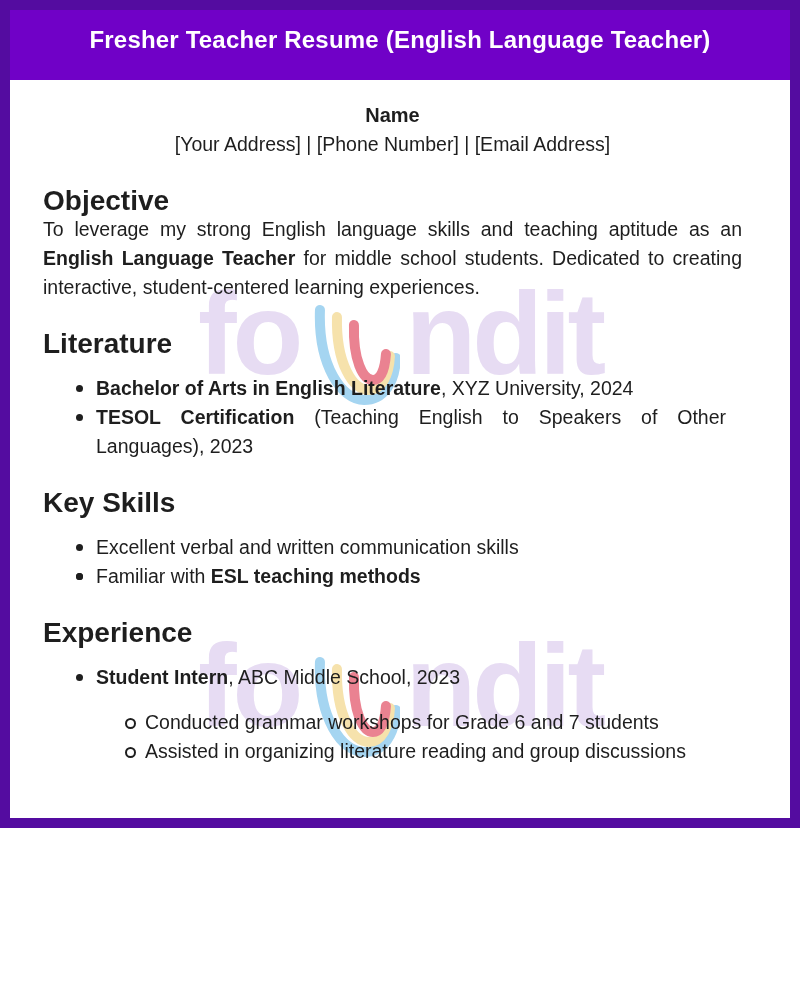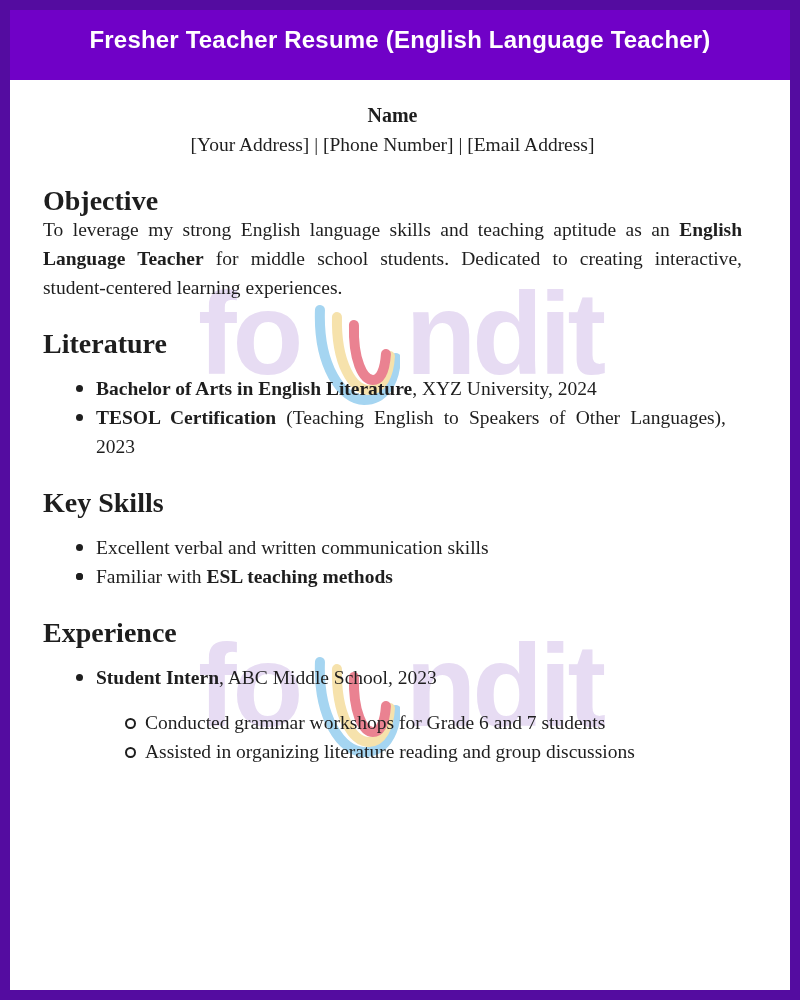--- a/index.html
+++ b/index.html
@@ -1,18 +1,18 @@
 <!DOCTYPE html>
 <html><head>
 <meta charset="utf-8">
 <style>
   html, body { margin: 0; padding: 0; background: #ffffff; }
   .page {
     position: relative;
-    width: 800px; height: 1000px;
+    width: 800px; height: 828px;
     box-sizing: border-box;
     background: #1d4ed8;
     border: 10px solid #540CA0;
     overflow: hidden;
     font-family: "Liberation Sans", sans-serif;
     color: #1e1e1e;
   }
   .banner {
     position: absolute; top: -10px; left: -10px;
     width: 800px; height: 80px;
@@ -54,21 +54,20 @@
     letter-spacing: -4px;
   }
   .wm-u { margin: 0 6px -16px 8px; }
   
   .flow {
     position: relative;
     z-index: 1;
     padding: 21px 48px 0 33px;
     font-size: 19.5px;
     line-height: 29px;
-    font-family: Liberation Serif, serif;
   }
   .centerblock { text-align: center; }
   .name { margin: 0; font-size: 20px; font-weight: 700; }
   .contact { margin: 0; }
   h2.sec { font-size: 28px; font-weight: 700; margin: 27px 0 0 0; line-height: 29px; }
   p.body { margin: 0; }
   .just { text-align: justify; }
   b { font-weight: 700; }
   ul { margin: 16px; padding: 0; list-style: none; }
   .l1 > li {

